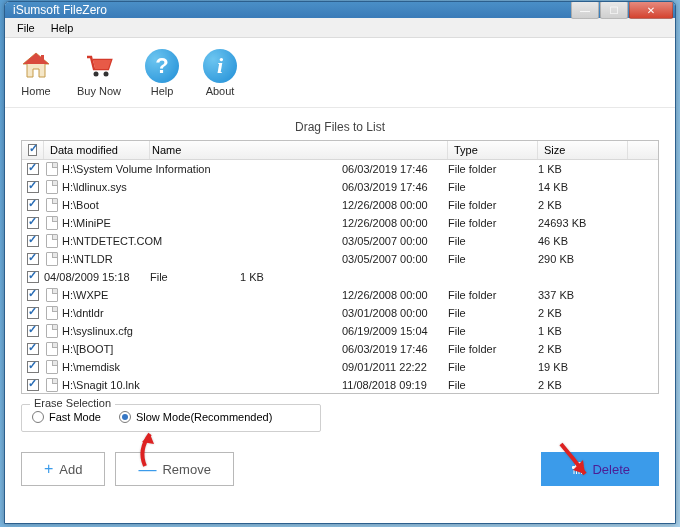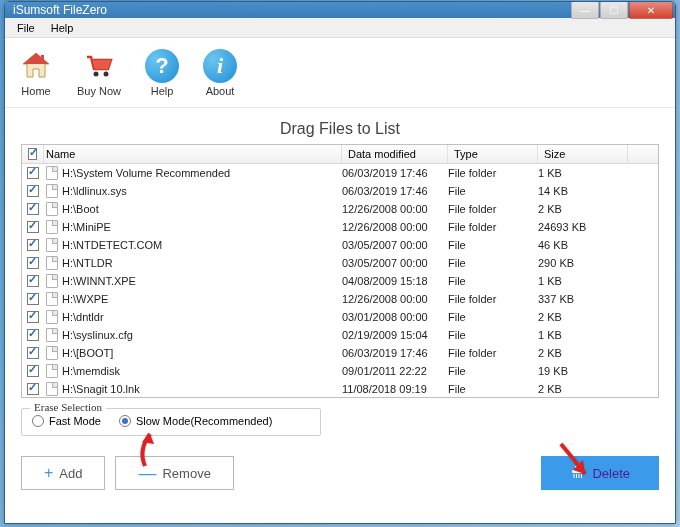--- a/index.html
+++ b/index.html
@@ -9,42 +9,42 @@
 .titlebar .title { flex: 1; }
 .win-btns { display: flex; gap: 0; }
 .win-btn { width: 28px; height: 18px; border: 1px solid rgba(0,0,0,.2); background: linear-gradient(#e8e8e8,#cfcfcf); display: inline-flex; align-items: center; justify-content: center; font-size: 10px; cursor: pointer; border-radius: 2px; margin-left: 1px; }
 .win-btn.close { background: linear-gradient(#e68a7e,#d4432f); color: #fff; width: 44px; }
 .menubar { height: 20px; background: #f0f0f0; border-bottom: 1px solid #dcdcdc; display: flex; align-items: center; padding: 0 4px; font-size: 11px; }
 .menu-item { padding: 2px 8px; cursor: pointer; }
 .toolbar { height: 70px; background: #fff; display: flex; align-items: center; padding: 4px 14px; gap: 24px; border-bottom: 1px solid #e8e8e8; }
 .tool-btn { display: flex; flex-direction: column; align-items: center; cursor: pointer; font-size: 11px; color: #333; gap: 2px; }
 .tool-icon { width: 34px; height: 34px; border-radius: 50%; display: flex; align-items: center; justify-content: center; }
 .content { padding: 8px 16px 10px; }
-.drag-label { text-align: center; font-size: 16px; color: #444; padding: 4px 0 6px; }
+.drag-label { text-align: center; font-size: 12px; color: #444; padding: 4px 0 6px; }
 .list-box { border: 1px solid #c0c0c0; height: 254px; background: #fff; overflow: hidden; }
 .list-head { display: flex; background: linear-gradient(#fdfdfd,#f0f0f0); border-bottom: 1px solid #d8d8d8; font-size: 11px; }
 .list-head .col { padding: 3px 6px; border-right: 1px solid #e0e0e0; }
 .list-body { overflow-y: auto; height: 232px; }
 .row { display: flex; font-size: 11px; color: #222; align-items: center; height: 18px; }
 .col.check { width: 22px; display: flex; align-items: center; justify-content: center; }
 .col.name { width: 298px; padding-left: 2px; display: flex; align-items: center; gap: 4px; }
 .col.date { width: 106px; }
 .col.type { width: 90px; }
 .col.size { width: 90px; }
 .list-head .col.check { width: 22px; display:flex; align-items:center; justify-content:center; }
 .list-head .col.name { width: 298px; }
 .list-head .col.date { width: 106px; }
 .list-head .col.type { width: 90px; }
 .list-head .col.size { width: 90px; }
 .chk { width: 12px; height: 12px; border: 1px solid #7a7a7a; background: #fff; position: relative; cursor: pointer; }
 .chk.checked::after { content: "✓"; position: absolute; top: -3px; left: 0; font-size: 11px; color: #2a6db5; font-weight: bold; }
 .page-icon { width: 12px; height: 14px; background: #fff; border: 1px solid #b0b0b0; border-radius: 1px; position: relative; }
 .page-icon::before { content: ""; position: absolute; top: 0; right: 0; width: 4px; height: 4px; background: #e8e8e8; border-left: 1px solid #b0b0b0; border-bottom: 1px solid #b0b0b0; }
 .erase-group { margin-top: 10px; border: 1px solid #cfcfcf; border-radius: 2px; padding: 6px 10px 8px; width: 300px; position: relative; font-size: 11px; }
-.erase-group .legend { position: absolute; top: -8px; left: 8px; background: #fff; padding: 0 4px; font-size: 11px; color: #333; font-family: Liberation Serif, serif; }
+.erase-group .legend { position: absolute; top: -8px; left: 8px; background: #fff; padding: 0 4px; font-size: 11px; color: #333; }
 .radios { display: flex; gap: 18px; align-items: center; }
 .radio { display: flex; align-items: center; gap: 5px; cursor: pointer; }
 .radio-dot { width: 12px; height: 12px; border: 1px solid #7a7a7a; border-radius: 50%; position: relative; background: #fff; }
 .radio-dot.sel::after { content: ""; position: absolute; top: 2px; left: 2px; width: 6px; height: 6px; border-radius: 50%; background: #3576c4; }
 .bottom-row { display: flex; margin-top: 20px; gap: 10px; align-items: center; }
 .btn { height: 34px; border: 1px solid #b8b8b8; background: #fff; display: inline-flex; align-items: center; justify-content: center; gap: 6px; font-size: 13px; color: #555; cursor: pointer; padding: 0 22px; }
 .btn.primary { background: #3b9bea; border-color: #3b9bea; color: #4c1d95; padding: 0 28px; }
 .btn .plus { color: #3b9bea; font-size: 16px; font-weight: 300; }
 .btn .minus { color: #3b9bea; font-size: 18px; font-weight: 300; }
 .arrow { position: absolute; color: #d22; pointer-events: none; }
@@ -102,33 +102,33 @@
   </div>
 
   <div class="content">
     <div class="drag-label">Drag Files to List</div>
 
     <div class="list-box">
       <div class="list-head">
         <div class="col check">
             <span class="chk checked"></span>
           </div>
+        <div class="col date">Data modified</div>
         <div class="col name">Name</div>
-        <div class="col date">Data modified</div>
         <div class="col type">Type</div>
         <div class="col size">Size</div>
       </div>
       <div class="list-body" id="list-body">
           <div class="row">
             <div class="col check">
               <span class="chk checked"></span>
             </div>
             <div class="col name">
               <span class="page-icon"></span>
-              <span>H:\System Volume Recommended</span>
+              <span>H:\System Volume Information</span>
             </div>
             <div class="col date">06/03/2019 17:46</div>
             <div class="col type">File folder</div>
             <div class="col size">1 KB</div>
           </div>
           <div class="row">
             <div class="col check">
               <span class="chk checked"></span>
             </div>
             <div class="col name">
@@ -184,24 +184,20 @@
               <span>H:\NTLDR</span>
             </div>
             <div class="col date">03/05/2007 00:00</div>
             <div class="col type">File</div>
             <div class="col size">290 KB</div>
           </div>
           <div class="row">
             <div class="col check">
               <span class="chk checked"></span>
             </div>
-            <div class="col name">
-              <span class="page-icon"></span>
-              <span>H:\WINNT.XPE</span>
-            </div>
             <div class="col date">04/08/2009 15:18</div>
             <div class="col type">File</div>
             <div class="col size">1 KB</div>
           </div>
           <div class="row">
             <div class="col check">
               <span class="chk checked"></span>
             </div>
             <div class="col name">
               <span class="page-icon"></span>
@@ -224,21 +220,21 @@
             <div class="col size">2 KB</div>
           </div>
           <div class="row">
             <div class="col check">
               <span class="chk checked"></span>
             </div>
             <div class="col name">
               <span class="page-icon"></span>
               <span>H:\syslinux.cfg</span>
             </div>
-            <div class="col date">02/19/2009 15:04</div>
+            <div class="col date">06/19/2009 15:04</div>
             <div class="col type">File</div>
             <div class="col size">1 KB</div>
           </div>
           <div class="row">
             <div class="col check">
               <span class="chk checked"></span>
             </div>
             <div class="col name">
               <span class="page-icon"></span>
               <span>H:\[BOOT]</span>

